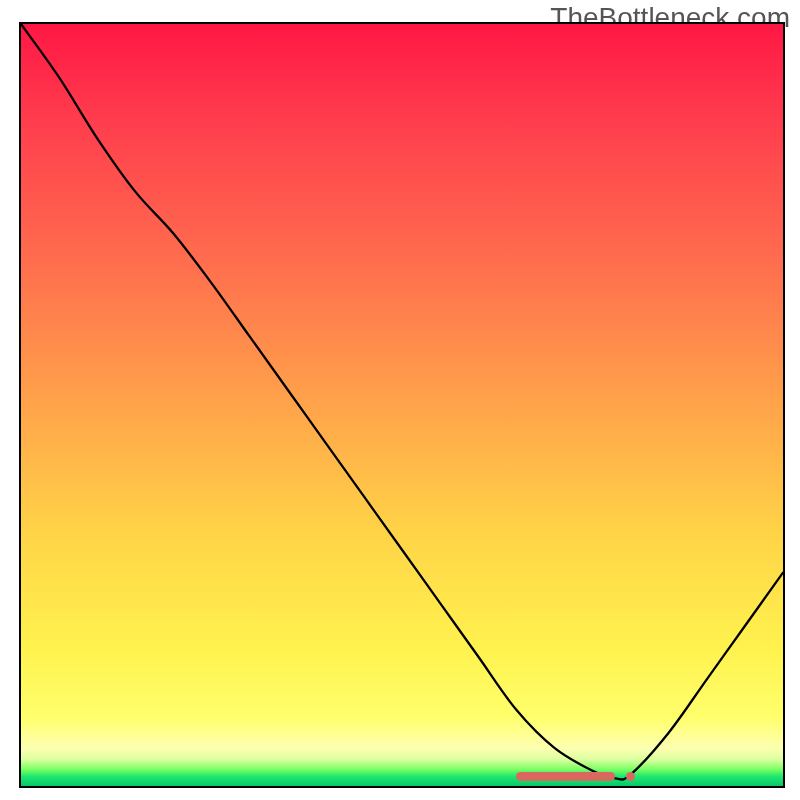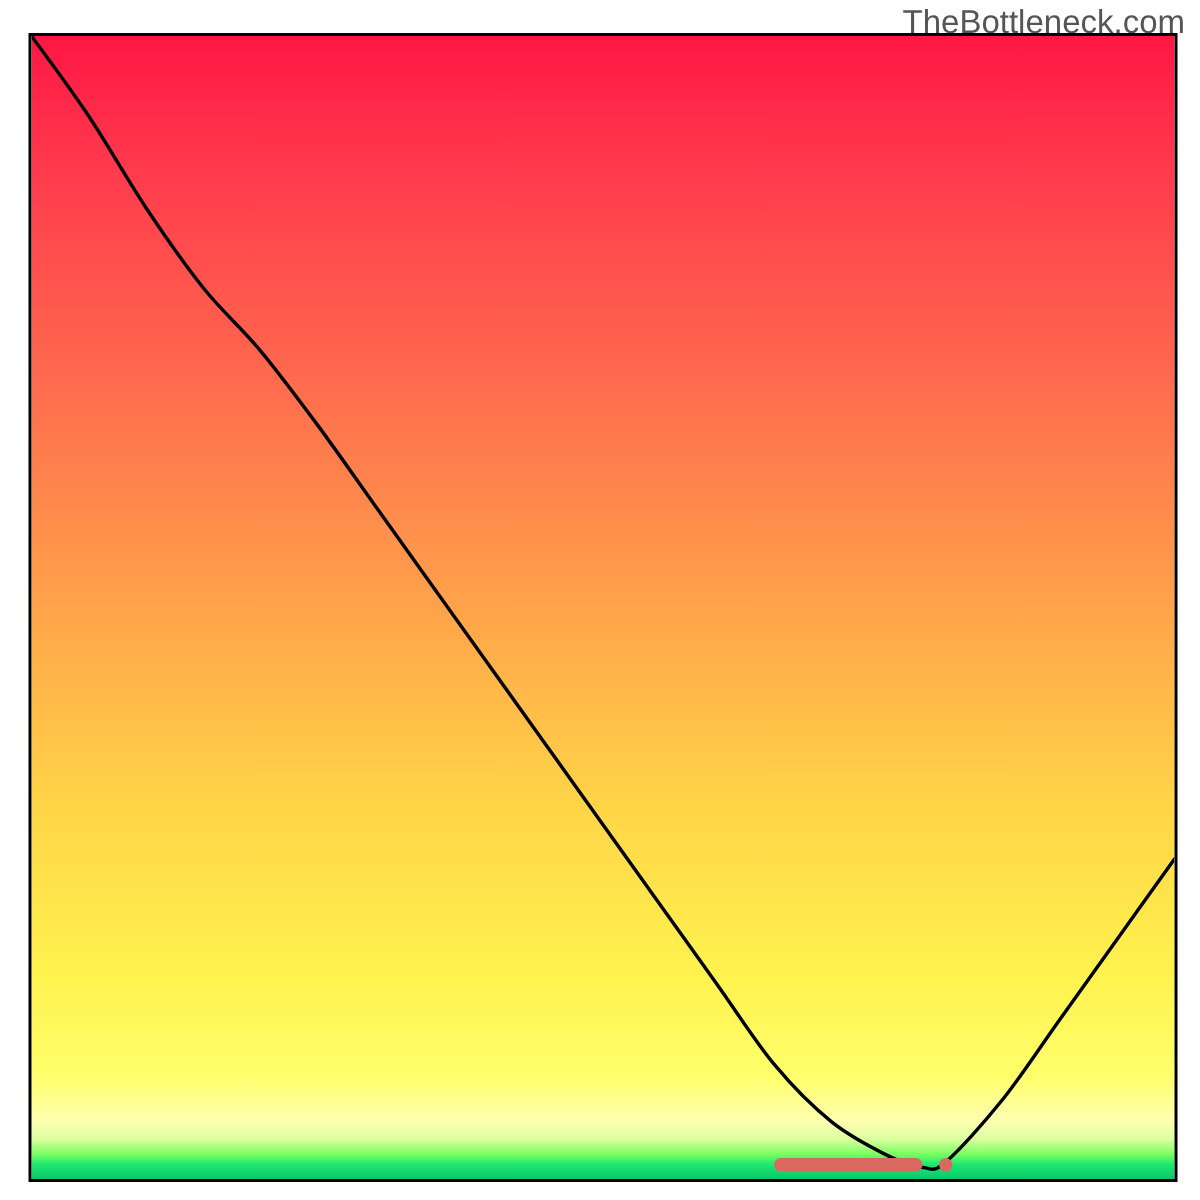--- a/index.html
+++ b/index.html
@@ -13,21 +13,21 @@
   .canvas {
     position: relative;
     width: 800px;
     height: 800px;
   }
   .watermark {
     position: absolute;
     top: 2px;
     right: 10px;
     color: #555555;
-    font-size: 22px;
+    font-size: 28px;
     font-family: Arial, Helvetica, sans-serif;
   }
   .plot-area {
     position: absolute;
     left: 21px;
     top: 24px;
     width: 762px;
     height: 762px;
     overflow: hidden;
   }

